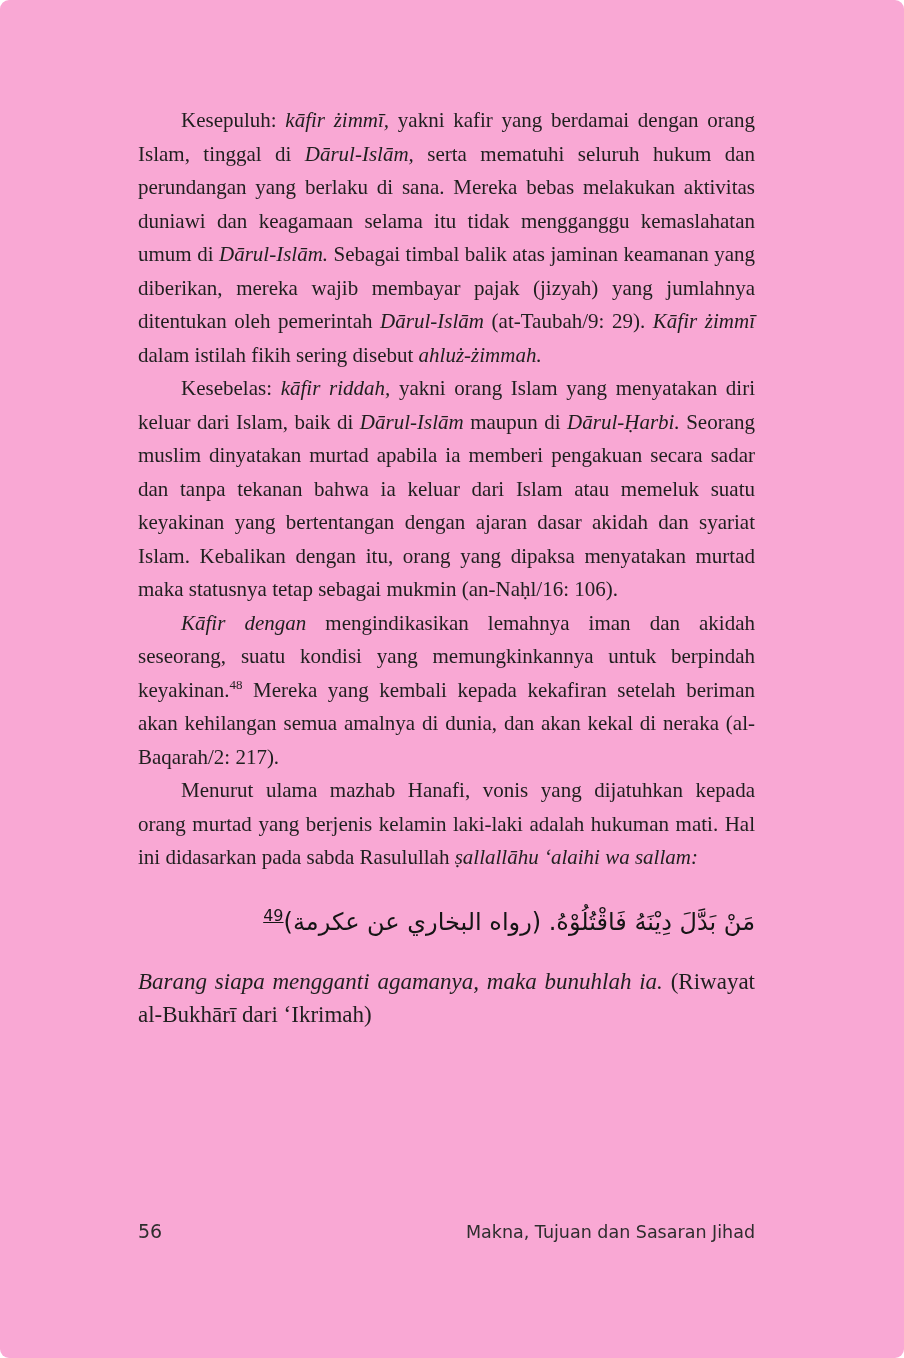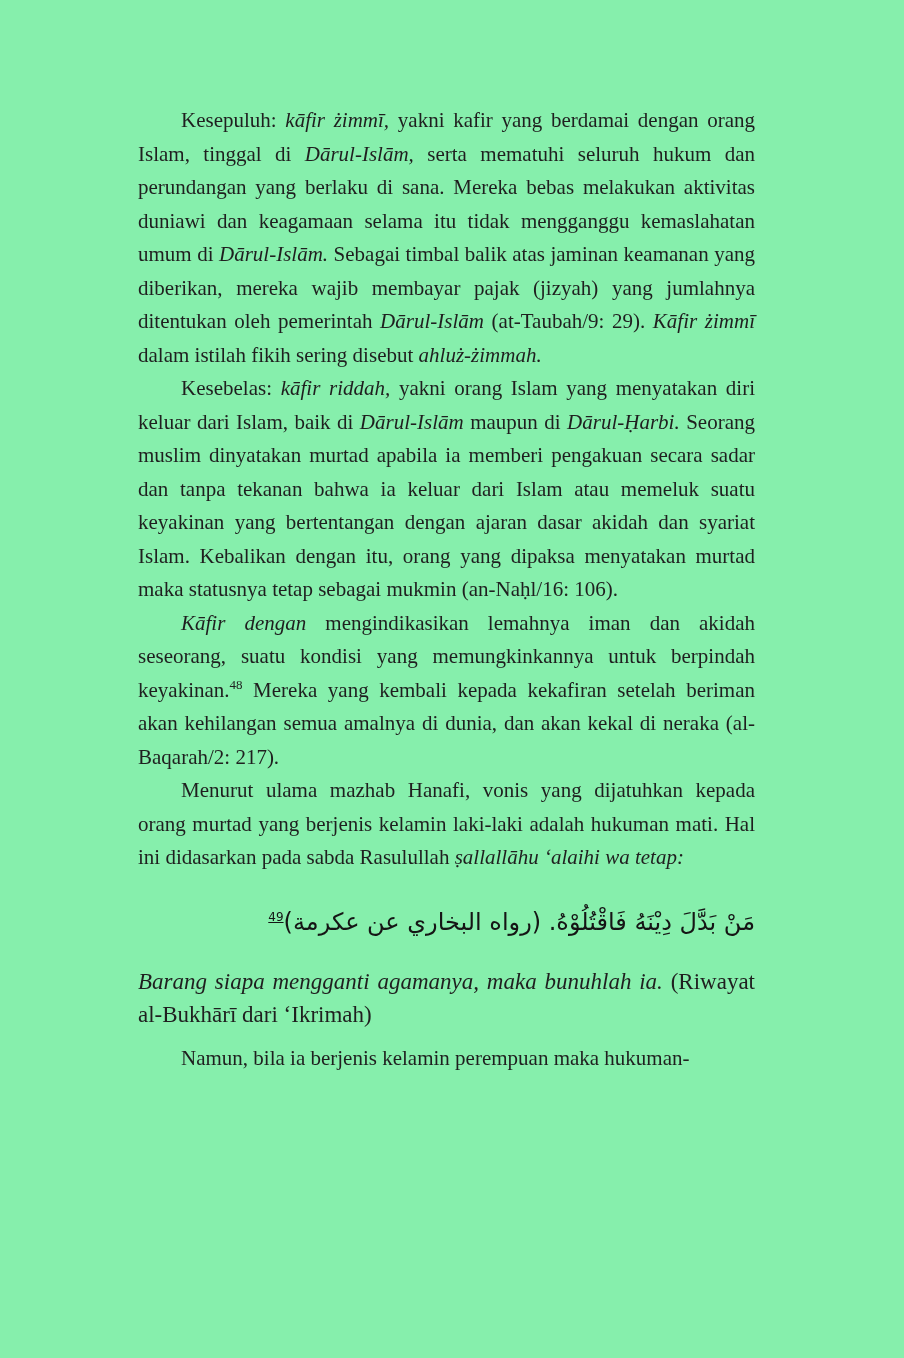--- a/index.html
+++ b/index.html
@@ -4,23 +4,24 @@
 <style>
   html, body {
     margin: 0;
     padding: 0;
     background: #ffffff;
   }
   .page {
     position: relative;
     width: 904px;
     height: 1358px;
-    background: #86efac;
+    background: #f9a8d4;
     overflow: hidden;
     font-family: "Liberation Serif", serif;
+    border-radius: 9px;
   }
   .content {
     position: absolute;
     left: 138px;
     top: 104px;
     width: 617px;
     font-size: 21px;
     line-height: 33.5px;
     color: #1f1f1f;
     text-align: justify;
@@ -47,21 +48,21 @@
     direction: rtl;
     text-align: right;
     font-family: "DejaVu Sans", sans-serif;
     font-size: 24px;
     line-height: 1.75;
     margin: 26px 0 22px 0;
     text-indent: 0;
     color: #151515;
   }
   .content p.arabic sup {
-    font-size: 12px;
+    font-size: 16px;
     text-decoration: underline;
   }
   .content p.translation {
     text-align: justify;
     font-size: 23px;
   }
   .footer {
     position: absolute;
     left: 138px;
     width: 617px;
@@ -80,18 +81,21 @@
   }
 </style>
 </head>
 <body>
 
 <div class="page">
   <div class="content">
       <p class="body indent"><span>Kesepuluh: </span><i>kāfir żimmī,</i><span> yakni kafir yang berdamai dengan orang Islam, tinggal di </span><i>Dārul-Islām,</i><span> serta mematuhi seluruh hukum dan perundangan yang berlaku di sana. Mereka bebas melakukan aktivitas duniawi dan keagamaan selama itu tidak mengganggu kemaslahatan umum di </span><i>Dārul-Islām.</i><span> Sebagai timbal balik atas jaminan keamanan yang diberikan, mereka wajib membayar pajak (jizyah) yang jumlahnya ditentukan oleh pemerintah </span><i>Dārul-Islām</i><span> (at-Taubah/9: 29). </span><i>Kāfir żimmī</i><span> dalam istilah fikih sering disebut </span><i>ahluż-żimmah.</i></p>
       <p class="body indent"><span>Kesebelas: </span><i>kāfir riddah,</i><span> yakni orang Islam yang menyatakan diri keluar dari Islam, baik di </span><i>Dārul-Islām</i><span> maupun di </span><i>Dārul-Ḥarbi.</i><span> Seorang muslim dinyatakan murtad apabila ia memberi pengakuan secara sadar dan tanpa tekanan bahwa ia keluar dari Islam atau memeluk suatu keyakinan yang bertentangan dengan ajaran dasar akidah dan syariat Islam. Kebalikan dengan itu, orang yang dipaksa menyatakan murtad maka statusnya tetap sebagai mukmin (an-Naḥl/16: 106).</span></p>
       <p class="body indent"><i>Kāfir dengan</i><span> mengindikasikan lemahnya iman dan akidah seseorang, suatu kondisi yang memungkinkannya untuk berpindah keyakinan.</span><sup>48</sup><span> Mereka yang kembali kepada kekafiran setelah beriman akan kehilangan semua amalnya di dunia, dan akan kekal di neraka (al-Baqarah/2: 217).</span></p>
-      <p class="body indent"><span>Menurut ulama mazhab Hanafi, vonis yang dijatuhkan kepada orang murtad yang berjenis kelamin laki-laki adalah hukuman mati. Hal ini didasarkan pada sabda Rasulullah </span><i>ṣallallāhu ‘alaihi wa tetap:</i></p>
+      <p class="body indent"><span>Menurut ulama mazhab Hanafi, vonis yang dijatuhkan kepada orang murtad yang berjenis kelamin laki-laki adalah hukuman mati. Hal ini didasarkan pada sabda Rasulullah </span><i>ṣallallāhu ‘alaihi wa sallam:</i></p>
       <p class="arabic" dir="rtl"><span>مَنْ بَدَّلَ دِيْنَهُ فَاقْتُلُوْهُ. (رواه البخاري عن عكرمة)</span><sup>49</sup></p>
       <p class="translation"><i>Barang siapa mengganti agamanya, maka bunuhlah ia.</i><span> (Riwayat al-Bukhārī dari ‘Ikrimah)</span></p>
-      <p class="body indent after-gap"><span>Namun, bila ia berjenis kelamin perempuan maka hukuman-</span></p>
     </div>
+  <div class="footer">
+    <span class="page-number">56</span>
+    <span class="running-title">Makna, Tujuan dan Sasaran Jihad</span>
+  </div>
 </div>
 
 </body></html>

